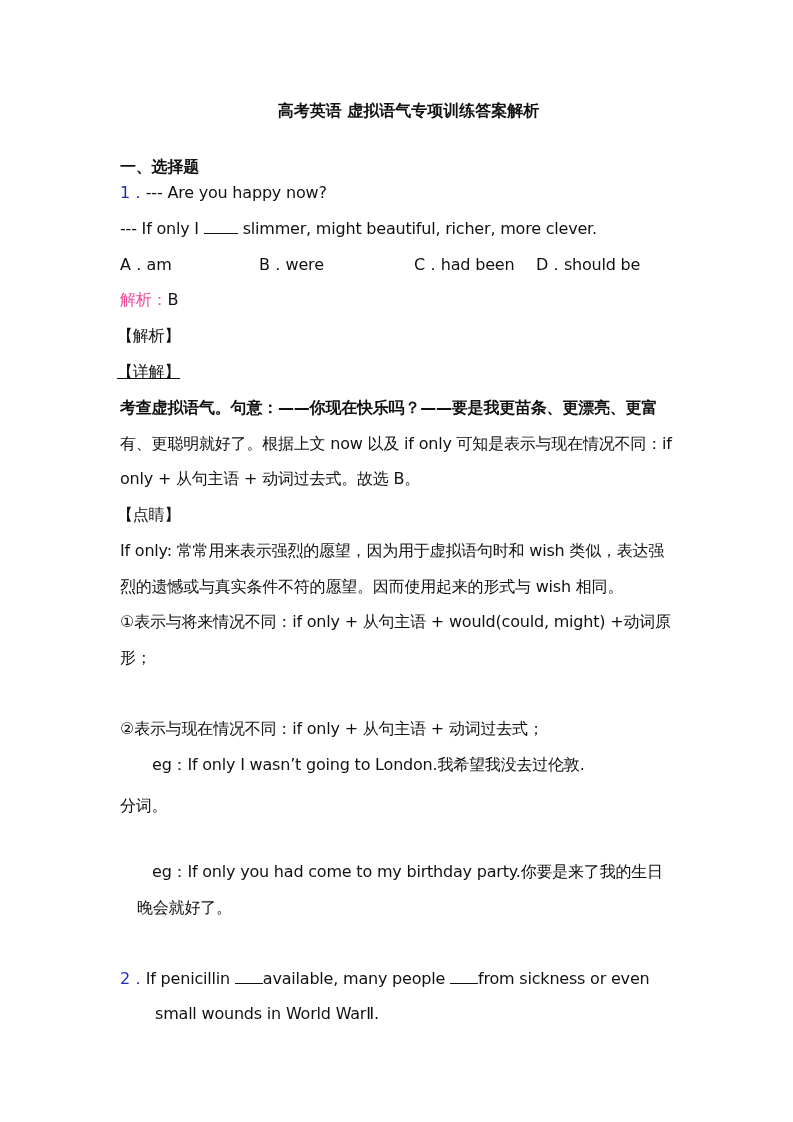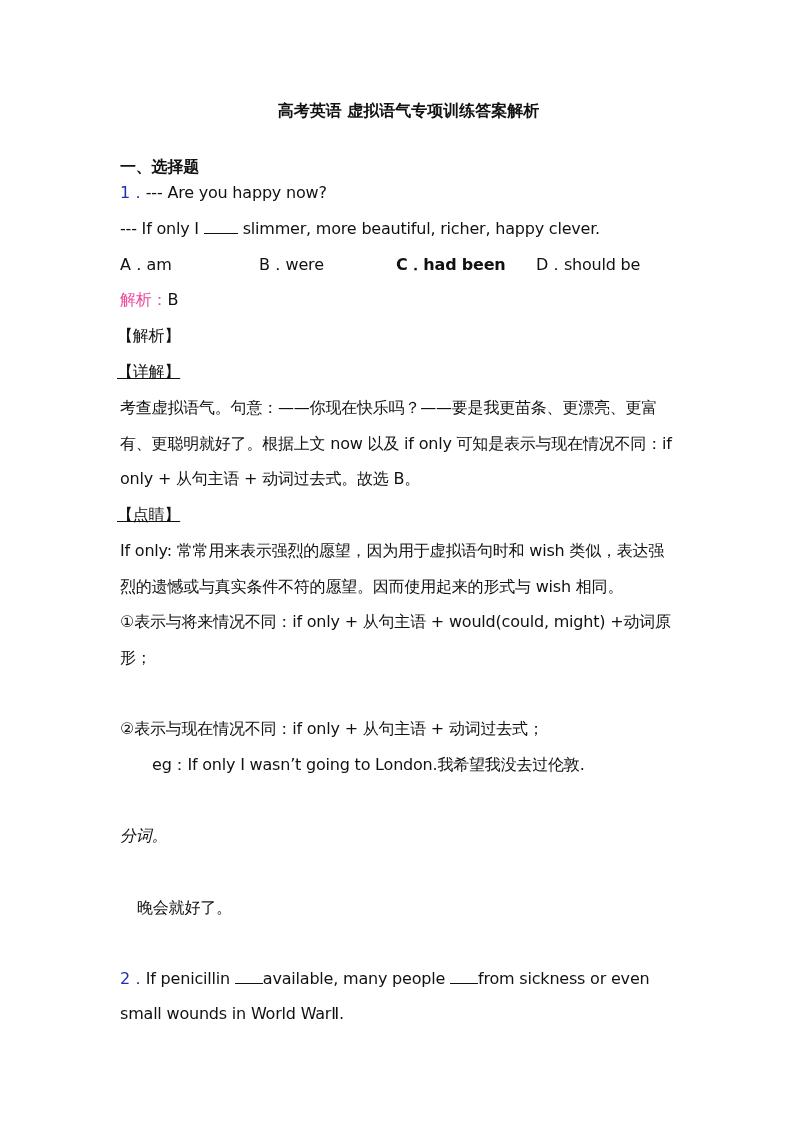--- a/index.html
+++ b/index.html
@@ -22,50 +22,51 @@
 
   <div class="title">高考英语 虚拟语气专项训练答案解析</div>
 
   <div class="line section" style="top:157px;">一、选择题</div>
 
   <div class="line" style="top:183px;">
     <span class="num">1．</span><span>--- Are you happy now?</span>
   </div>
 
   <div class="line" style="top:219px;">
-    <span>--- If only I </span><span class="blank" style="width:34px;"></span><span> slimmer, more beautiful, richer, happy clever.</span>
+    <span>--- If only I </span><span class="blank" style="width:34px;"></span><span> slimmer, might beautiful, richer, more clever.</span>
   </div>
 
   <div class="line" style="top:255px; width:560px;">
     <span class="opt" style="position:absolute; left:0;"><span>A．</span><span>am</span></span>
     <span class="opt" style="position:absolute; left:139px;"><span>B．</span><span>were</span></span>
-    <span class="opt" style="position:absolute; left:276px;font-weight:bold;"><span>C．</span><span>had been</span></span>
+    <span class="opt" style="position:absolute; left:294px;"><span>C．</span><span>had been</span></span>
     <span class="opt" style="position:absolute; left:416px;"><span>D．</span><span>should be</span></span>
   </div>
 
   <div class="line" style="top:290px;">
     <span class="ans-label">解析：</span><span>B</span>
   </div>
 
   <div class="line" style="top:326px; left:117px;">【解析】</div>
   <div class="line" style="top:362px; left:117px;text-decoration:underline;">【详解】</div>
 
-  <div class="line" style="top:398px;">考查虚拟语气。句意：——你现在快乐吗？——要是我更苗条、更漂亮、更富</div>
+  <div class="line" style="top:398px;font-weight:bold;">考查虚拟语气。句意：——你现在快乐吗？——要是我更苗条、更漂亮、更富</div>
   <div class="line" style="top:434px;">有、更聪明就好了。根据上文 now 以及 if only 可知是表示与现在情况不同：if</div>
   <div class="line" style="top:469px;">only + 从句主语 + 动词过去式。故选 B。</div>
 
-  <div class="line" style="top:505px; left:117px;text-decoration:underline;">【点睛】</div>
+  <div class="line" style="top:505px; left:117px;">【点睛】</div>
 
   <div class="line" style="top:541px;">If only: 常常用来表示强烈的愿望，因为用于虚拟语句时和 wish 类似，表达强</div>
   <div class="line" style="top:577px;">烈的遗憾或与真实条件不符的愿望。因而使用起来的形式与 wish 相同。</div>
   <div class="line" style="top:612px;">①表示与将来情况不同：if only +  从句主语 + would(could, might) +动词原</div>
   <div class="line" style="top:648px;">形；</div>
   <div class="line" style="top:719px;">②表示与现在情况不同：if only + 从句主语 + 动词过去式；</div>
   <div class="line indent" style="top:755px;">eg：If only I wasn’t going to London.我希望我没去过伦敦.</div>
-  <div class="line" style="top:826px;font-style:italic;">分词。</div>
+  <div class="line" style="top:796px;">分词。</div>
+  <div class="line indent" style="top:862px;">eg：If only you had come to my birthday party.你要是来了我的生日</div>
   <div class="line" style="top:898px;padding-left:17px;">晚会就好了。</div>
 
   <div class="line" style="top:969px;">
     <span class="num">2．</span><span>If penicillin </span><span class="blank" style="width:28px;"></span><span>available, many people </span><span class="blank" style="width:28px;"></span><span>from sickness or even</span>
   </div>
-  <div class="line" style="top:1004px;">small wounds in World WarⅡ.</div>
+  <div class="line" style="top:1004px;margin-left:35px;">small wounds in World WarⅡ.</div>
 
 </div>
 
 </body></html>

